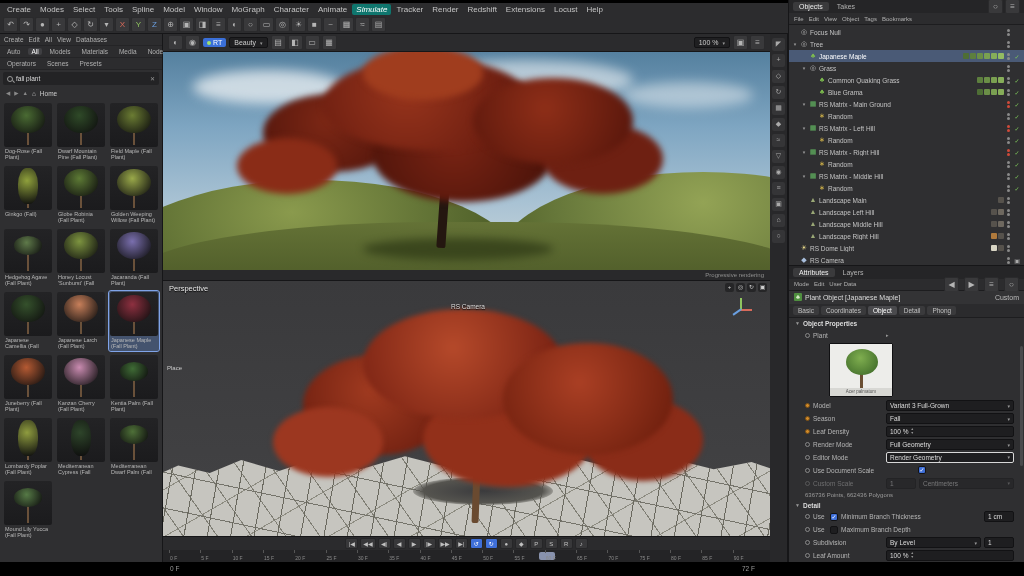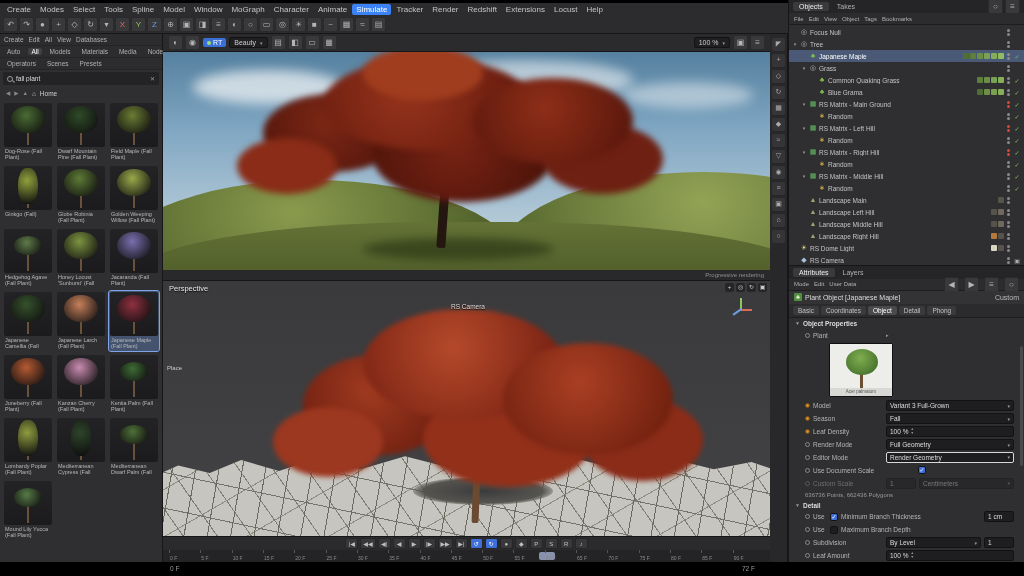--- a/index.html
+++ b/index.html
@@ -3,21 +3,21 @@
 <meta charset="utf-8">
 <style>
   *{margin:0;padding:0;box-sizing:border-box;}
   html,body{width:1024px;height:576px;background:#000;overflow:hidden;}
   #app{position:relative;width:1024px;height:576px;font-family:"Liberation Sans",sans-serif;color:#c8c8c8;}
   .abs{position:absolute;}
 
   
   #mainmenu{left:0;top:3px;width:788px;height:13px;background:#2c2c2e;display:flex;align-items:center;font-size:8px;gap:1px;padding-left:3px;}
   .mitem{padding:1px 4px;border-radius:2px;white-space:nowrap;color:#c4c4c4;}
-  .mitem.active{background:#3b82f6;color:#fff;}
+  .mitem.active{background:#0f766e;color:#fff;font-style:italic;}
   #maintoolbar{left:0;top:16px;width:788px;height:18px;background:#2c2c2e;border-bottom:1px solid #161618;display:flex;align-items:center;gap:1px;padding:0 3px;}
   .tbicon{min-width:15px;height:15px;background:#39393b;border:1px solid #2a2a2c;border-radius:2px;color:#b5b5b5;font-size:8px;line-height:13px;text-align:center;padding:0 1px;}
 
   
   #assets{left:0;top:34px;width:163px;height:528px;background:#2f2f31;border-right:1px solid #161618;display:flex;flex-direction:column;}
   .a-row{display:flex;align-items:center;font-size:6.5px;color:#b0b0b0;padding:0 4px;gap:5px;height:12px;background:#2c2c2e;border-bottom:1px solid #242426;}
   .a-tab{padding:0 3px;border-radius:2px;}
   .a-tab.active{color:#fff;background:#3f3f42;}
   .a-search{height:13px;display:flex;align-items:center;gap:3px;background:#232325;margin:2px 3px;border-radius:2px;padding:0 4px;}
   .a-search input{flex:1;background:transparent;border:none;outline:none;color:#ddd;font-size:6.5px;font-family:inherit;min-width:0;}

